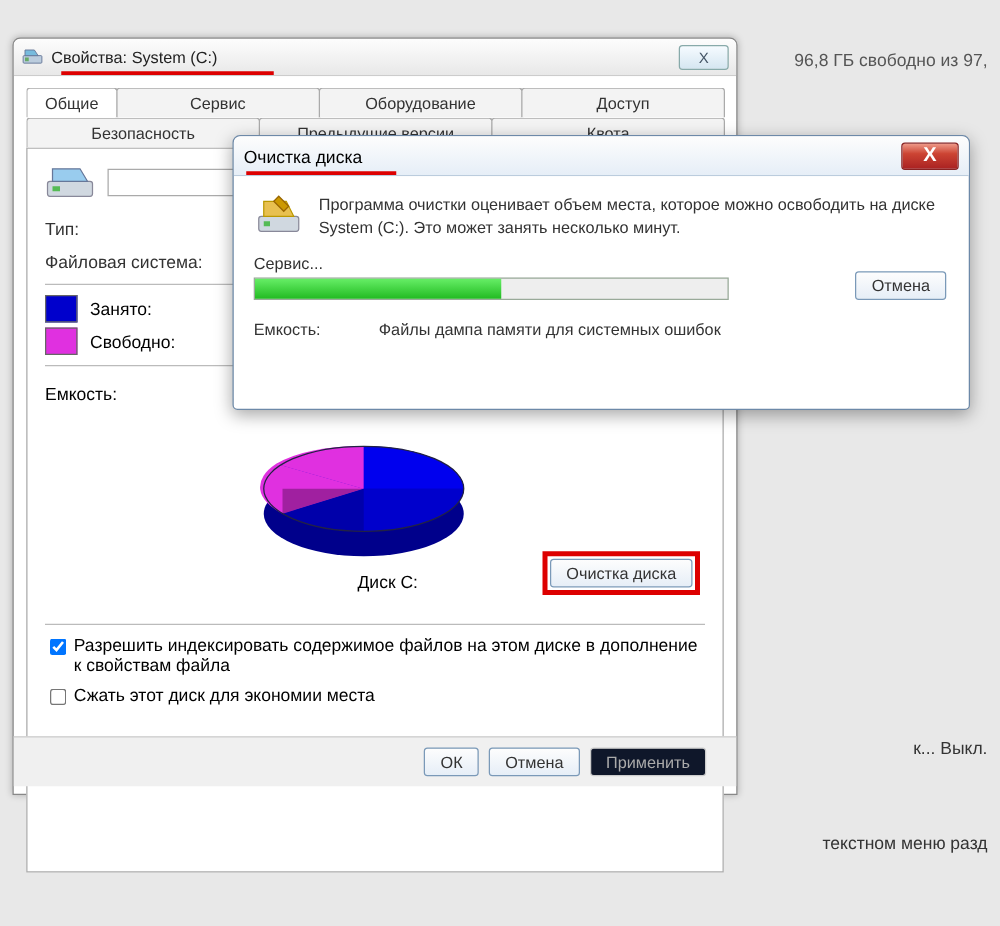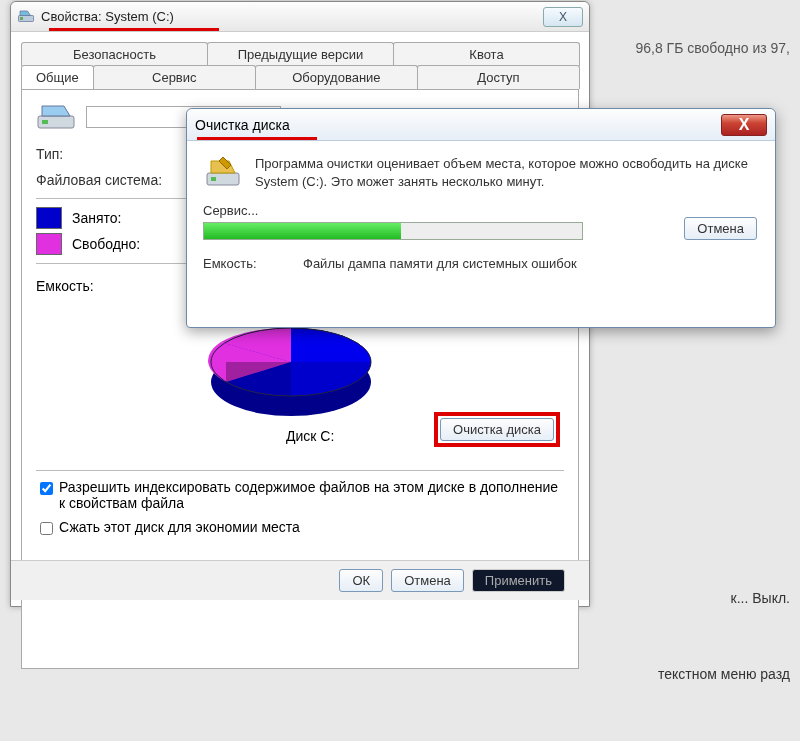--- a/index.html
+++ b/index.html
@@ -5,21 +5,21 @@
   * { box-sizing: border-box; font-family: "Segoe UI", Tahoma, sans-serif; }
   body { margin: 0; width: 800px; height: 741px; background: #e8e8e8; overflow: hidden; position: relative; }
 
   
   .bg-text { position: absolute; right: 10px; top: 40px; font-size: 14px; color: #555; }
   .bg-text2 { position: absolute; right: 10px; top: 590px; font-size: 14px; color: #333; text-align: center; }
   .bg-text3 { position: absolute; right: 10px; top: 666px; font-size: 14px; color: #333; }
 
   
   .props-window {
-    position: absolute; left: 10px; top: 1px; width: 580px; height: 606px;
+    position: absolute; left: 10px; top: 30px; width: 580px; height: 606px;
     background: #fff; border: 1px solid #888; border-radius: 6px 6px 0 0;
     box-shadow: 0 0 6px rgba(0,0,0,.25);
   }
   .props-titlebar {
     height: 30px; background: linear-gradient(#fdfdfd,#e8e8e8);
     border-bottom: 1px solid #ccc; border-radius: 6px 6px 0 0;
     display: flex; align-items: center; padding: 0 6px; position: relative;
   }
   .title-icon { width: 18px; height: 18px; margin-right: 6px; }
   .title-text { font-size: 13px; color: #222; flex: 1; }
@@ -131,30 +131,30 @@
       <rect x="2" y="10" width="20" height="8" rx="1" fill="#bcd" stroke="#679"></rect>
       <rect x="4" y="12" width="4" height="4" fill="#6a6"></rect>
       <path d="M4 4 h10 l4 6 H4 z" fill="#7bd" stroke="#679"></path>
     </svg>
     <span class="title-text">Свойства: System (C:)</span>
     <div class="title-close">X</div>
     <div class="red-underline"></div>
   </div>
 
   <div class="tabs-area">
-    <div class="tabs-row">
-      <div class="tab wide">Безопасность</div>
-      <div class="tab wide">Предыдущие версии</div>
-      <div class="tab wide">Квота</div>
-    </div>
     <div class="tabs-row tab-row2">
       <div class="tab active">Общие</div>
       <div class="tab" style="flex:1;text-align:center">Сервис</div>
       <div class="tab" style="flex:1;text-align:center">Оборудование</div>
       <div class="tab" style="flex:1;text-align:center">Доступ</div>
+    </div>
+    <div class="tabs-row">
+      <div class="tab wide">Безопасность</div>
+      <div class="tab wide">Предыдущие версии</div>
+      <div class="tab wide">Квота</div>
     </div>
 
     <div class="tab-body">
       <div class="drive-row">
         <svg class="drive-icon" viewBox="0 0 40 30">
           <rect x="2" y="14" width="36" height="12" rx="2" fill="#d0d8e0" stroke="#889"></rect>
           <rect x="6" y="18" width="6" height="4" fill="#5b5"></rect>
           <path d="M6 4 h22 l6 10 H6 z" fill="#9ce" stroke="#679"></path>
         </svg>
         <input class="drive-name-box" value="Syst" style="">

